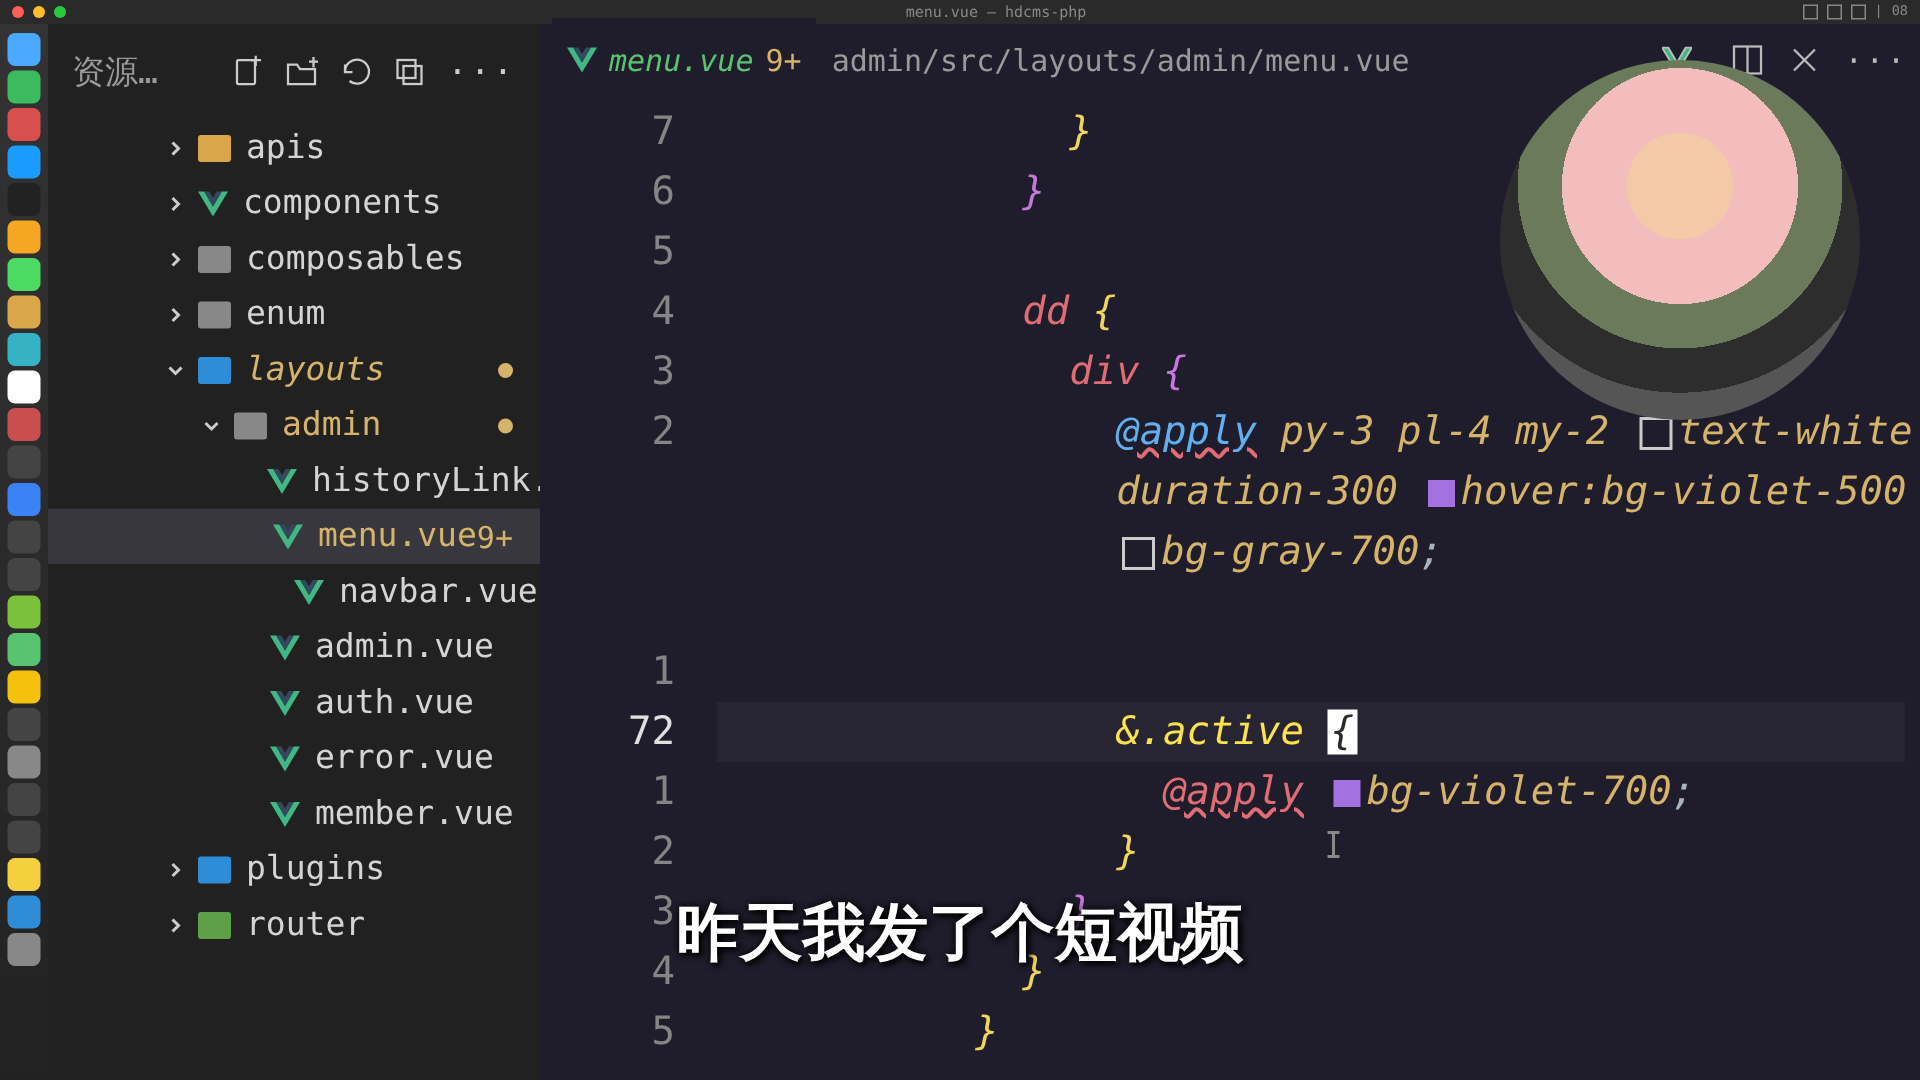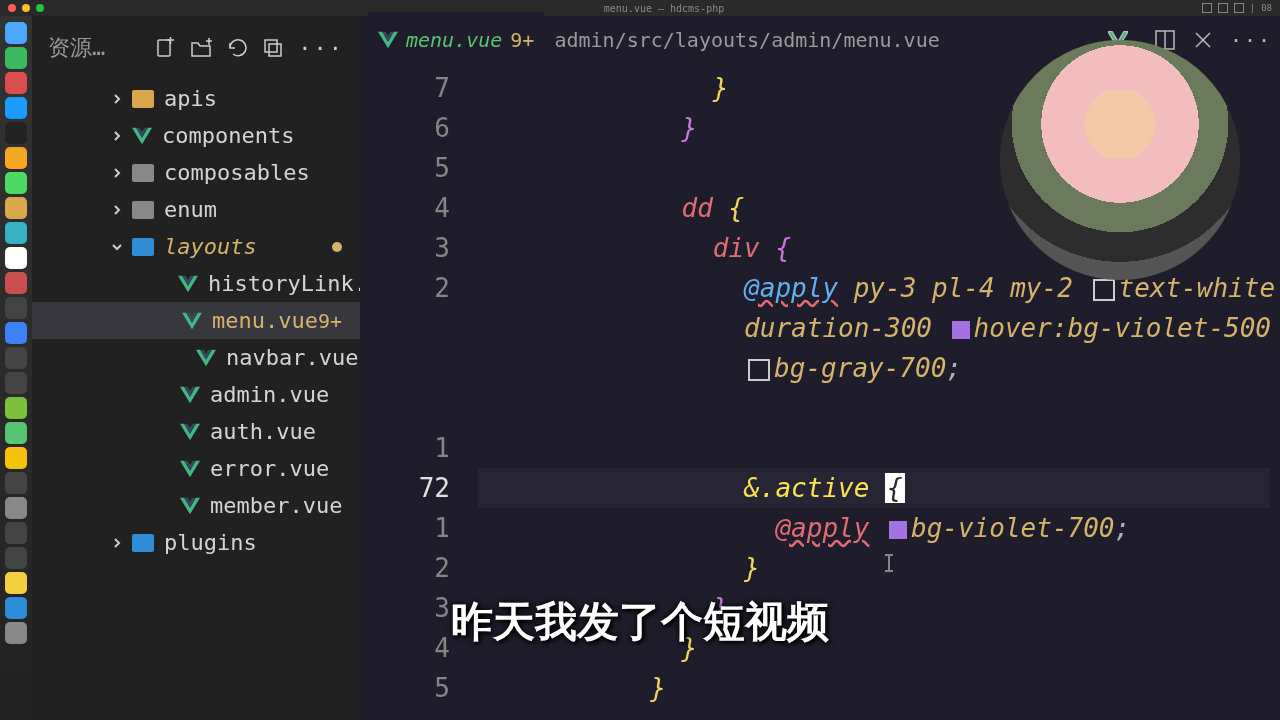--- a/index.html
+++ b/index.html
@@ -179,20 +179,30 @@
         <div class="row" style="padding-left: 76px; font-style: italic;">
           <span class="chv">
             <svg width="14" height="14">
               <path d="M3 5l4 4 4-4"></path>
             </svg>
           </span>
           <span class="fld fblue"></span>
           <span class="mod">layouts</span>
           <span class="dotm"></span>
         </div>
+        <div class="row" style="padding-left: 100px;">
+          <span class="chv">
+            <svg width="14" height="14">
+              <path d="M3 5l4 4 4-4"></path>
+            </svg>
+          </span>
+          <span class="fld fgray"></span>
+          <span class="mod">admin</span>
+          <span class="dotm"></span>
+        </div>
         <div class="row" style="padding-left: 140px;">
           <span class="chv"></span>
           <span class="vue">
             <svg viewBox="0 0 24 20">
               <path fill="#41b883" d="M0 0l12 20L24 0h-5L12 12 5 0z"></path>
               <path fill="#34495e" d="M5 0l7 12 7-12h-4l-3 5-3-5z"></path>
             </svg>
           </span>
           <span>historyLink.vue</span>
         </div>
@@ -258,20 +268,29 @@
           <span>member.vue</span>
         </div>
         <div class="row" style="padding-left: 76px;">
           <span class="chv">
             <svg width="14" height="14">
               <path d="M5 3l4 4-4 4"></path>
             </svg>
           </span>
           <span class="fld fblue"></span>
           <span>plugins</span>
+        </div>
+        <div class="row" style="padding-left: 76px;">
+          <span class="chv">
+            <svg width="14" height="14">
+              <path d="M5 3l4 4-4 4"></path>
+            </svg>
+          </span>
+          <span class="fld green"></span>
+          <span>router</span>
         </div>
       </div>
   </div>
 
   <div class="editor">
     <div class="tabbar">
       <div class="tab">
         <span class="vue">
             <svg viewBox="0 0 24 20">
               <path fill="#41b883" d="M0 0l12 20L24 0h-5L12 12 5 0z"></path>

